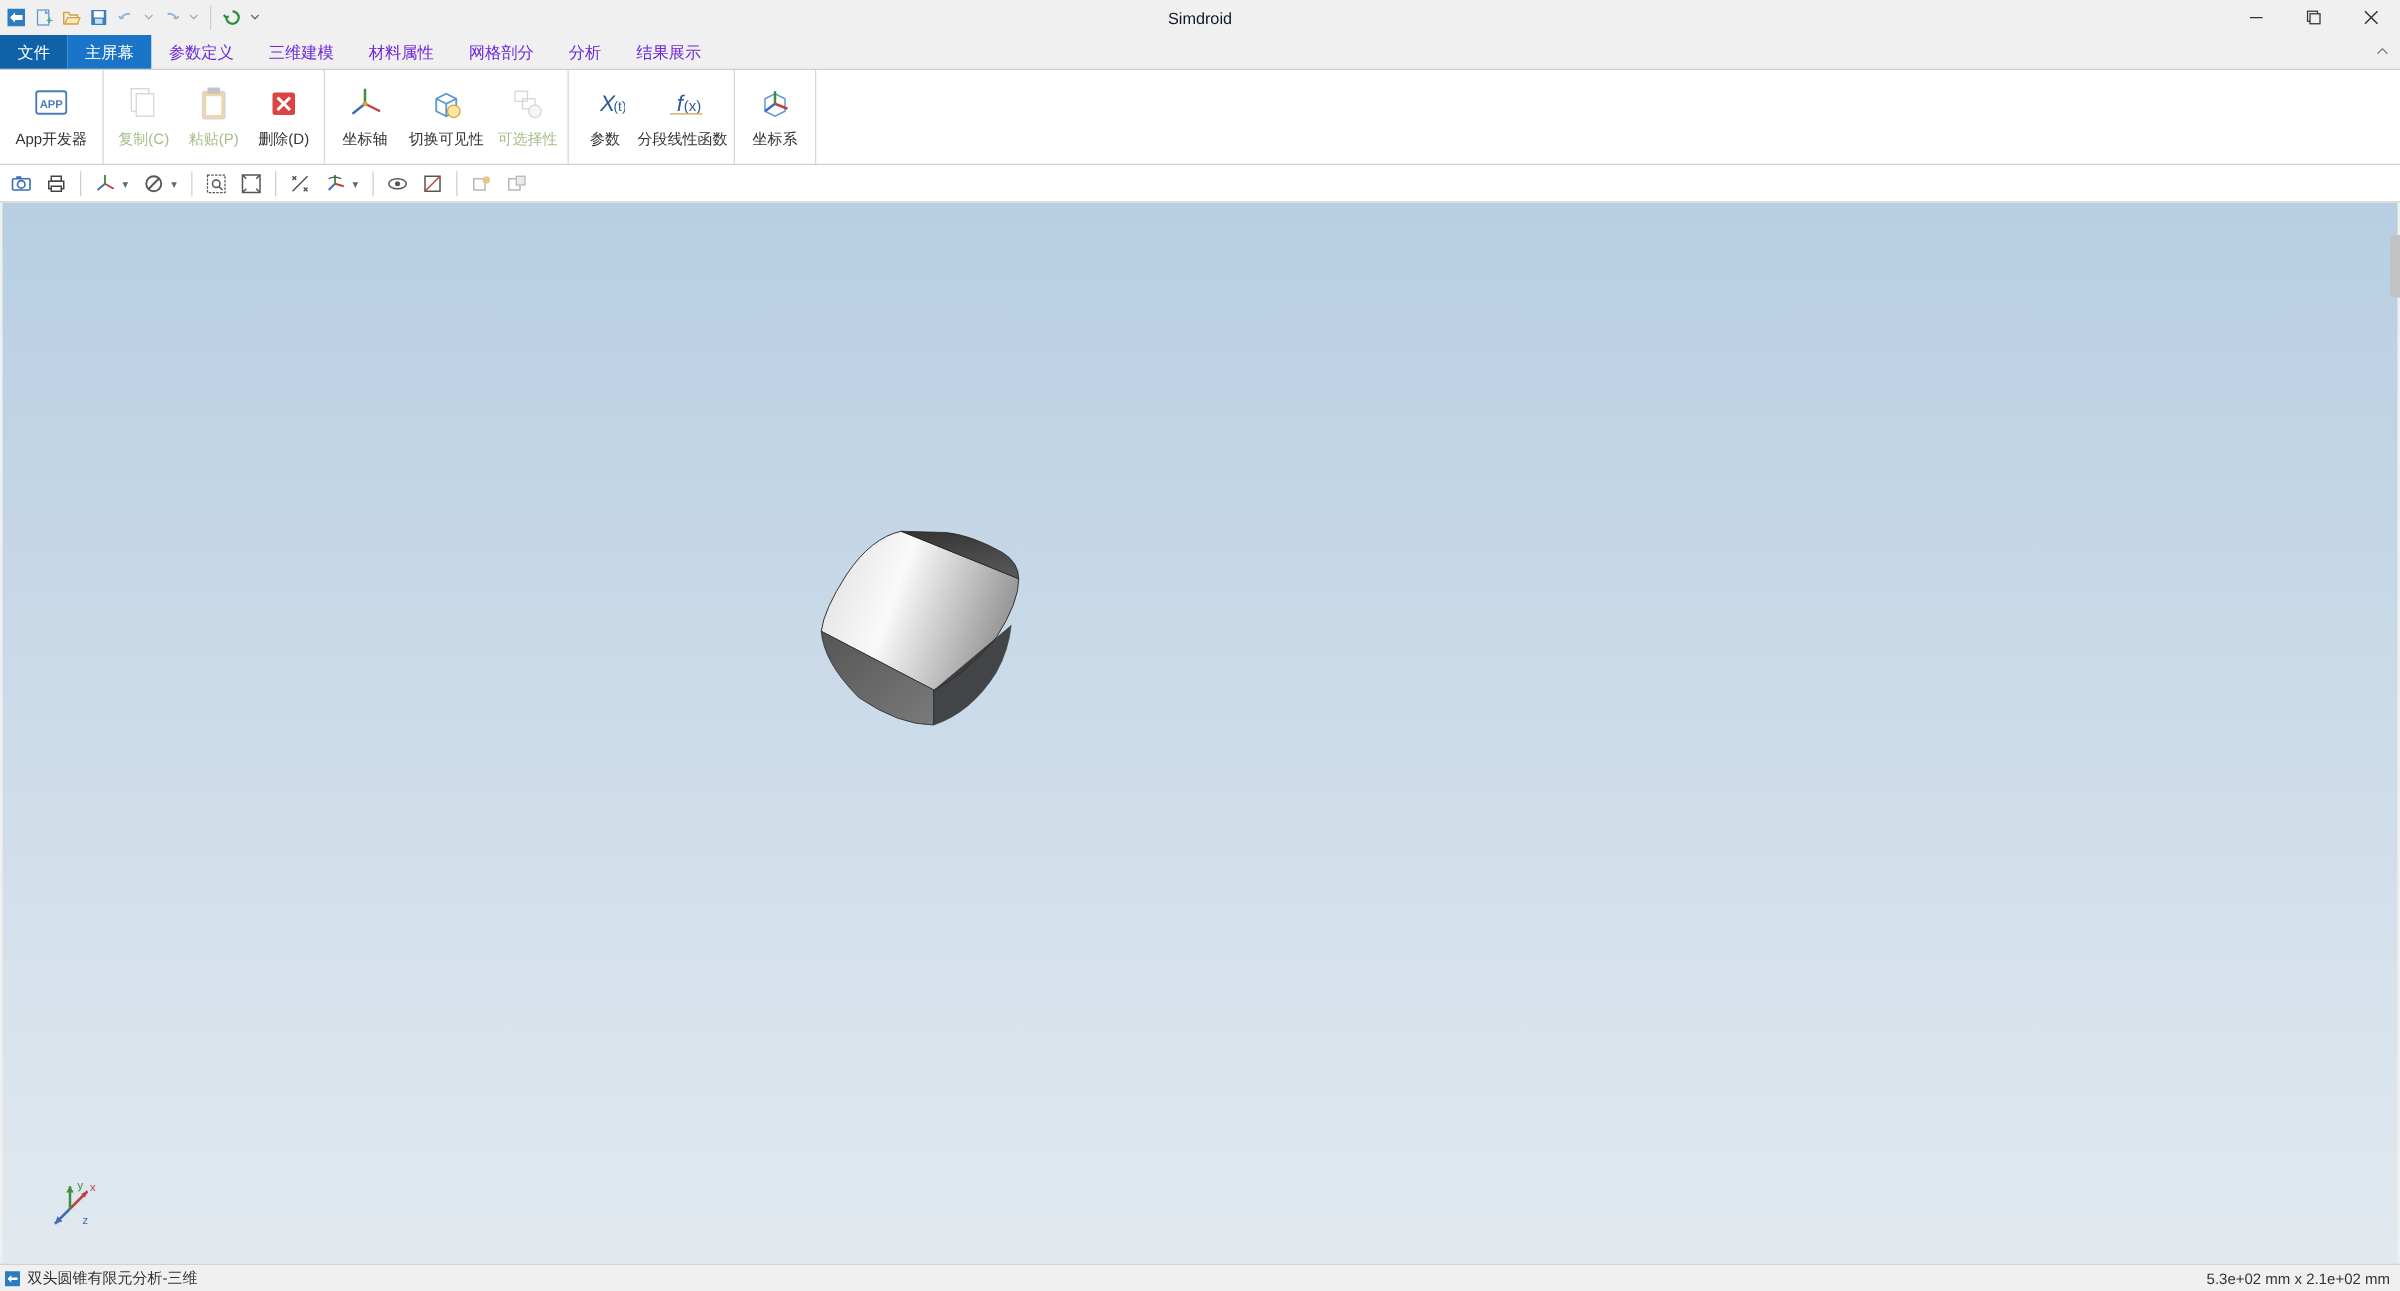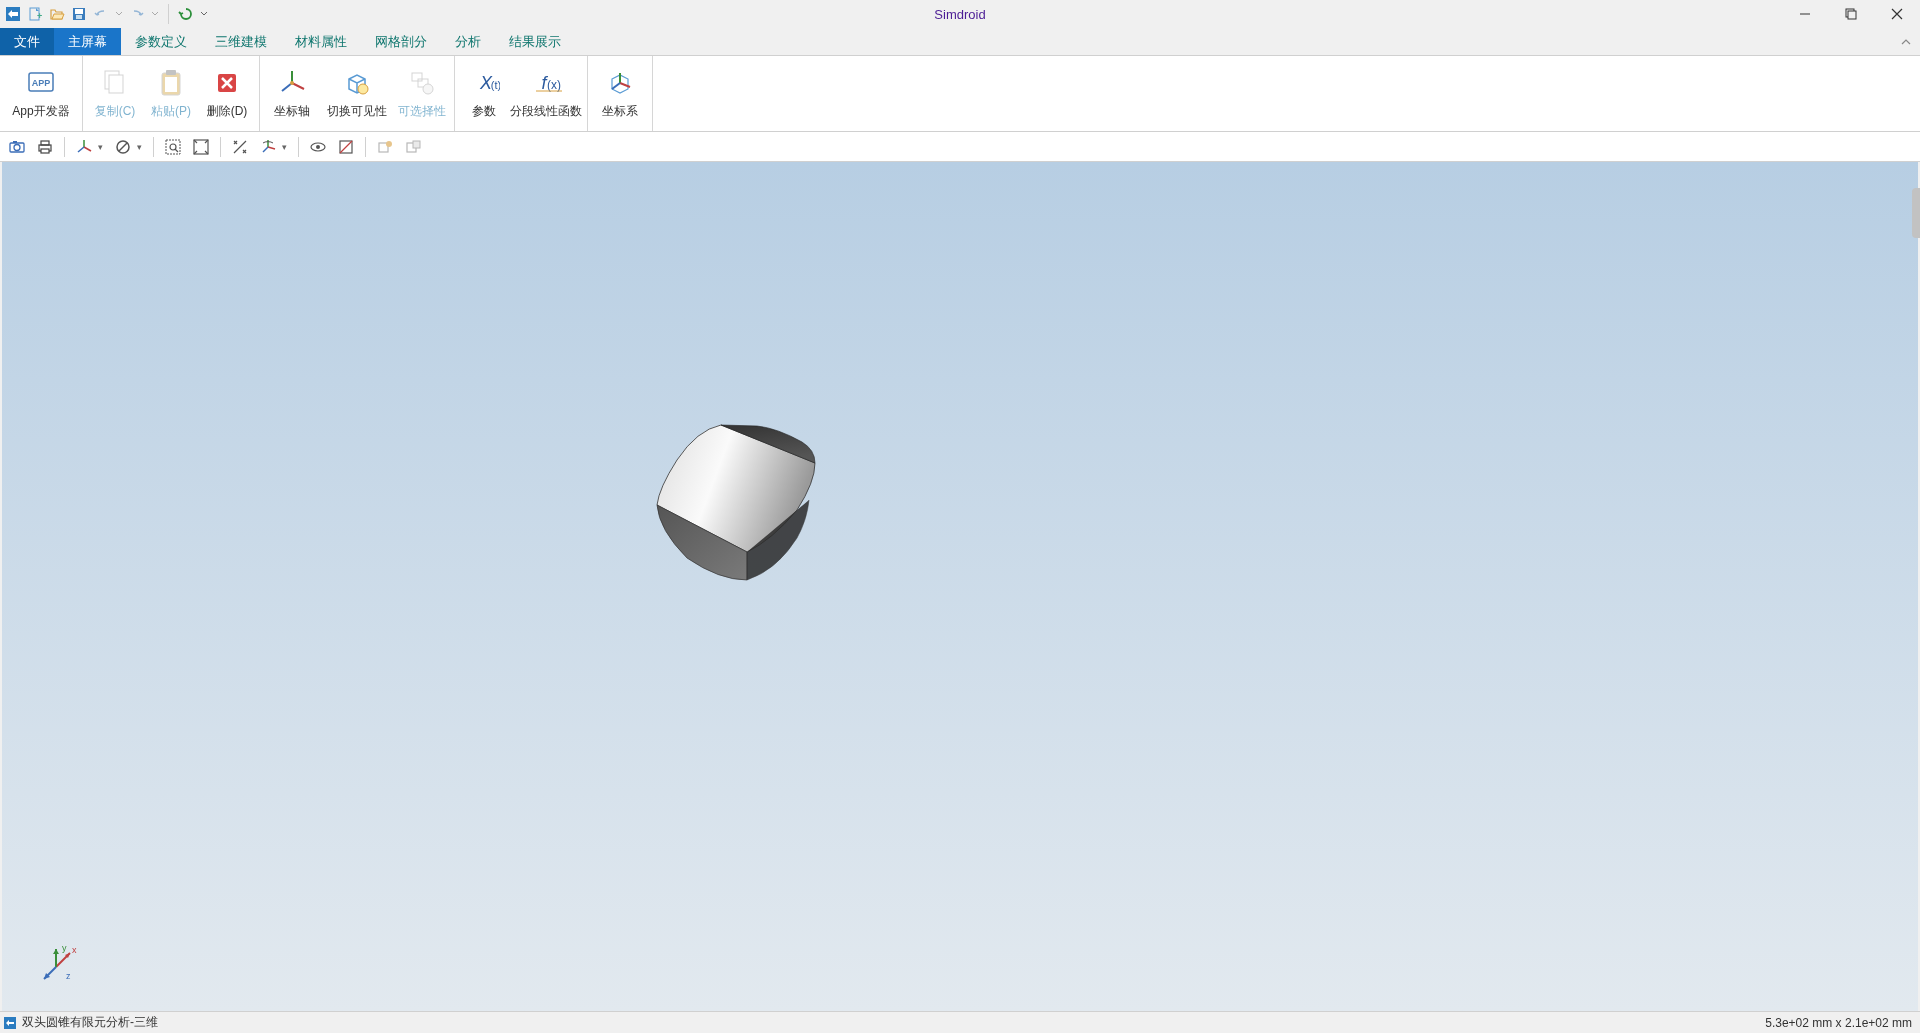--- a/index.html
+++ b/index.html
@@ -3,42 +3,42 @@
 <meta charset="utf-8">
 <style>
 * { box-sizing: border-box; margin: 0; padding: 0; font-family: "Microsoft YaHei", Arial, sans-serif; }
 html, body { width: 100%; height: 100%; overflow: hidden; background: #f0f0f0; }
 
 
 .titlebar { height: 28px; background: #f0f0f0; display: flex; align-items: center; position: relative; }
 .qat { display: flex; align-items: center; gap: 4px; padding-left: 4px; }
 .qat-btn { width: 18px; height: 18px; display: flex; align-items: center; justify-content: center; cursor: pointer; }
 .qat-btn.dd { width: 10px; }
-.title-text { position: absolute; left: 50%; transform: translateX(-50%); font-size: 13px; color: #4c1d95; text-align: center; }
+.title-text { position: absolute; left: 50%; transform: translateX(-50%); font-size: 13px; color: #0f172a; text-align: center; }
 .win-controls { position: absolute; right: 0; top: 0; display: flex; }
 .win-btn { width: 46px; height: 28px; display: flex; align-items: center; justify-content: center; cursor: pointer; }
 
 
 .menu-tabs { height: 28px; background: #f0f0f0; display: flex; align-items: stretch; border-bottom: 1px solid #d0d0d0; position: relative; }
-.menu-tab { padding: 0 14px; font-size: 13px; display: flex; align-items: center; cursor: pointer; color: #0f766e; }
+.menu-tab { padding: 0 14px; font-size: 13px; display: flex; align-items: center; cursor: pointer; color: #6d28d9; }
 .menu-tab.file { background: #0f62a8; color: #fff; }
 .menu-tab.active { background: #1a75c9; color: #fff; }
 .collapse-ribbon { position: absolute; right: 8px; top: 6px; cursor: pointer; color: #777; }
 
 
 .ribbon { height: 76px; background: #fff; border-bottom: 1px solid #d0d0d0; display: flex; }
 .ribbon-group { display: flex; border-right: 1px solid #d6d6d6; padding: 2px 4px; }
 .ribbon-btn { width: 52px; display: flex; flex-direction: column; align-items: center; justify-content: center; cursor: pointer; border: 1px solid transparent; margin: 2px; padding: 2px 0; }
 .ribbon-btn.wide { width: 70px; justify-content: center; }
 .ribbon-btn.narrow { width: 46px; }
 .ribbon-btn.active { background: #bcd9f0; border: 1px solid #7ab0db; }
 .ribbon-btn.disabled { opacity: 0.5; cursor: default; }
 .ribbon-icon { width: 32px; height: 32px; display: flex; align-items: center; justify-content: center; }
 .ribbon-label { font-size: 12px; color: #333; margin-top: 4px; text-align: center; white-space: nowrap; }
-.ribbon-btn.disabled .ribbon-label { color: #0369a1; }
+.ribbon-btn.disabled .ribbon-label { color: #4d7c0f; }
 
 
 .toolbar { height: 30px; background: #fff; border-bottom: 1px solid #d0d0d0; display: flex; align-items: center; padding: 0 4px; gap: 2px; position: relative; z-index: 2; }
 .tool-btn { width: 26px; height: 26px; display: flex; align-items: center; justify-content: center; cursor: pointer; border: 1px solid transparent; }
 .tool-sep { width: 1px; height: 20px; background: #d0d0d0; margin: 0 4px; }
 .tool-dd { display: flex; align-items: center; }
 .tool-dd-arrow { width: 10px; font-size: 9px; color: #666; margin-left: 1px; }
 
 
 .viewport { position: absolute; top: 162px; left: 2px; right: 2px; bottom: 22px; background: linear-gradient(to bottom, #b7cee3 0%, #e2e9ef 100%); }

